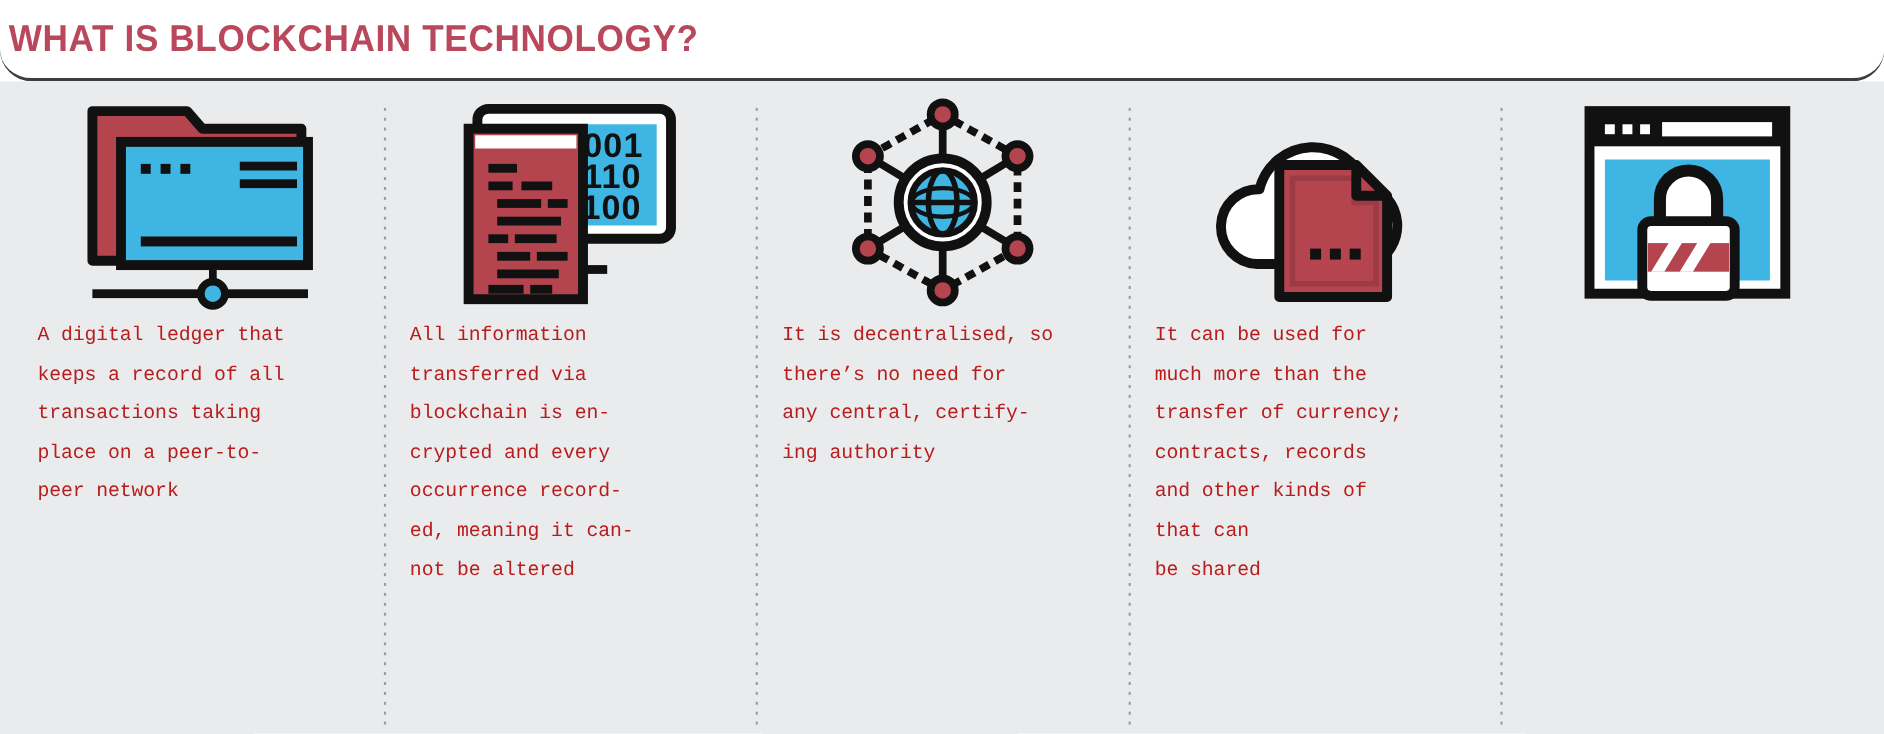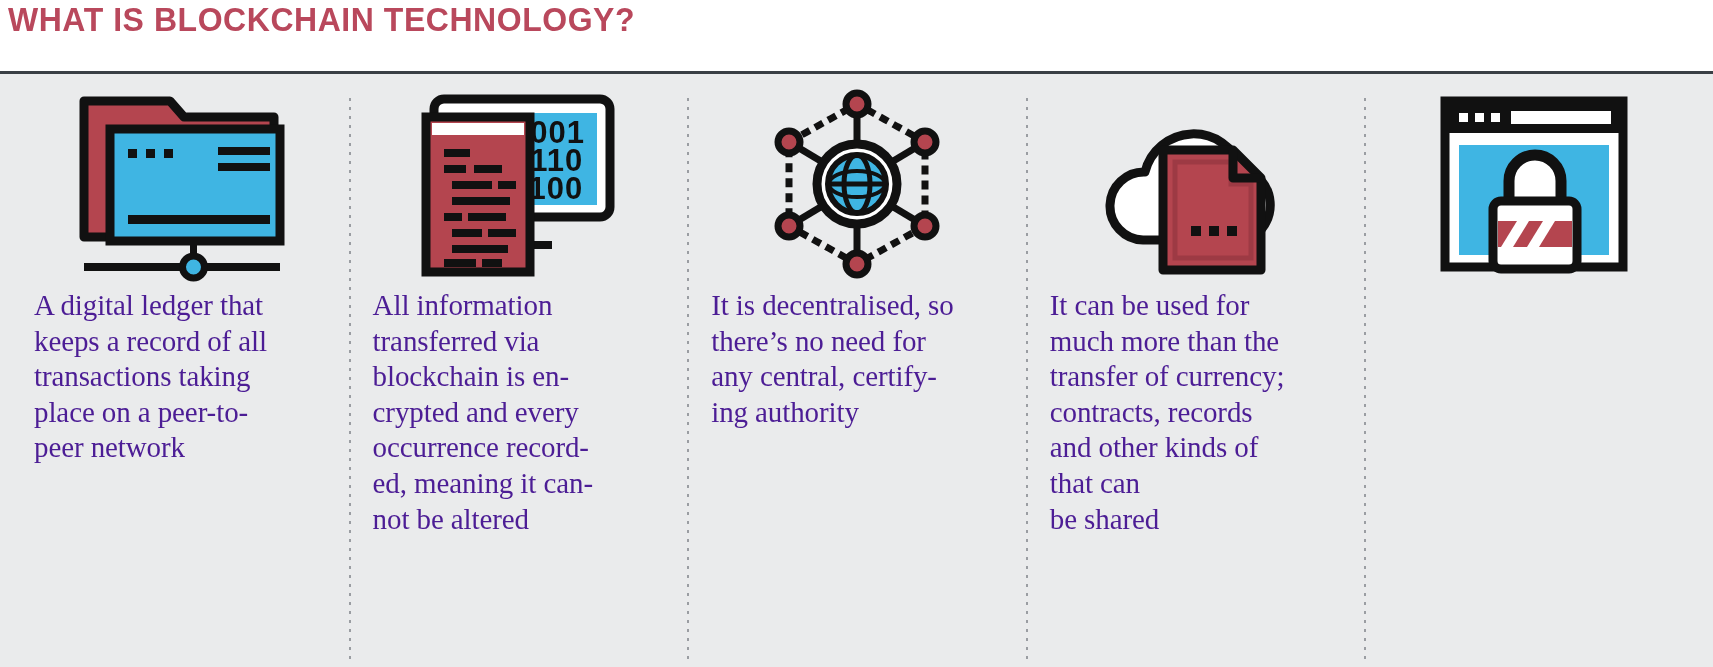--- a/index.html
+++ b/index.html
@@ -9,23 +9,24 @@
     background:#ffffff;
     overflow:hidden;
   }
   .page { position:relative; width:1713px; height:667px; background:#ffffff; }
 
   
   .header {
     height:74px;
     background:#ffffff;
     display:flex;
-    align-items:flex-start;
+    align-items:center;
     padding-left:8px;
     border-bottom:3px solid #3a3f45;
+    border-radius:29px;
   }
   .title {
     font-size:34px;
     font-weight:bold;
     letter-spacing:0.6px;
     color:#b9485c;
     font-family:"Liberation Sans", sans-serif;
     transform:scaleX(0.94);
     transform-origin:left center;
     white-space:nowrap;
@@ -56,24 +57,24 @@
     background-repeat:repeat-y;
   }
   .icon-wrap {
     height:214px;
     display:flex;
     align-items:center;
     justify-content:center;
     padding-top:6px;
   }
   .caption {
-    font-size:29px;
+    font-size:18px;
     line-height:35.6px;
-    color:#4c1d95;
-    font-family:Liberation Serif, serif;
+    color:#b91c1c;
+    font-family:Liberation Mono, monospace;
     letter-spacing:-0.1px;
     white-space:pre-line;
   }
 </style>
 </head>
 <body>
 
 <div class="page">
 
   <div class="header">

